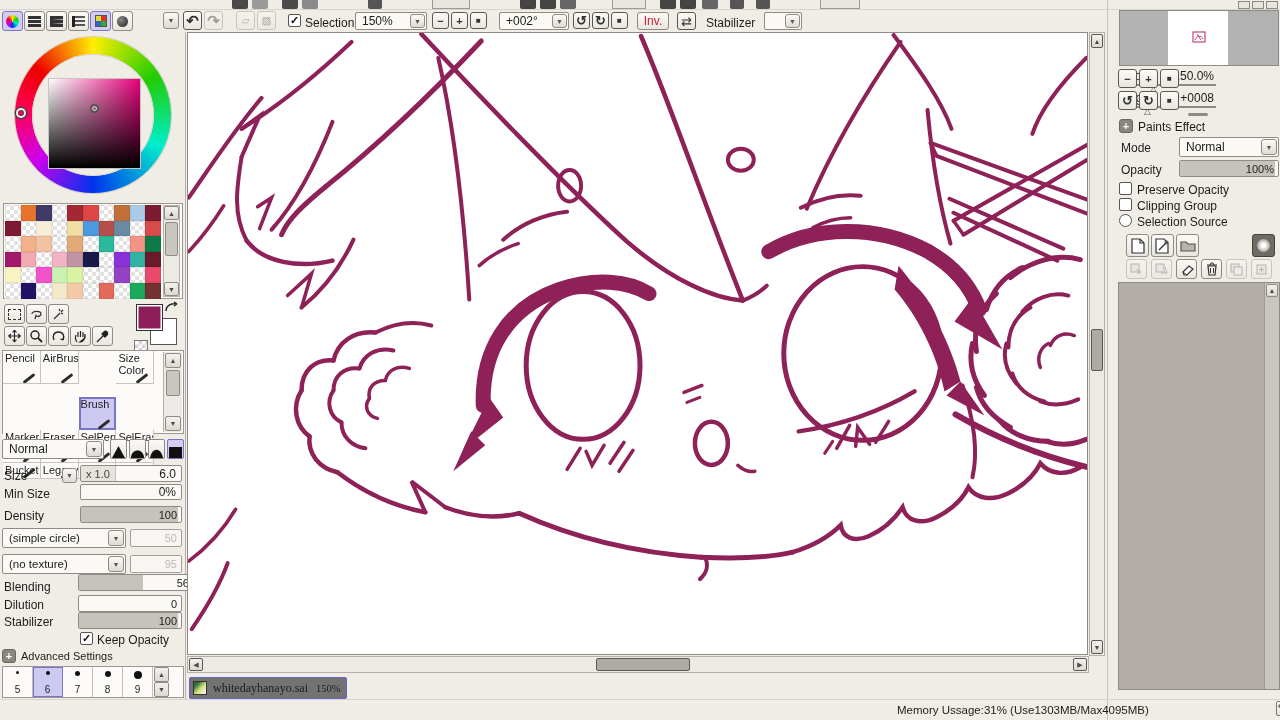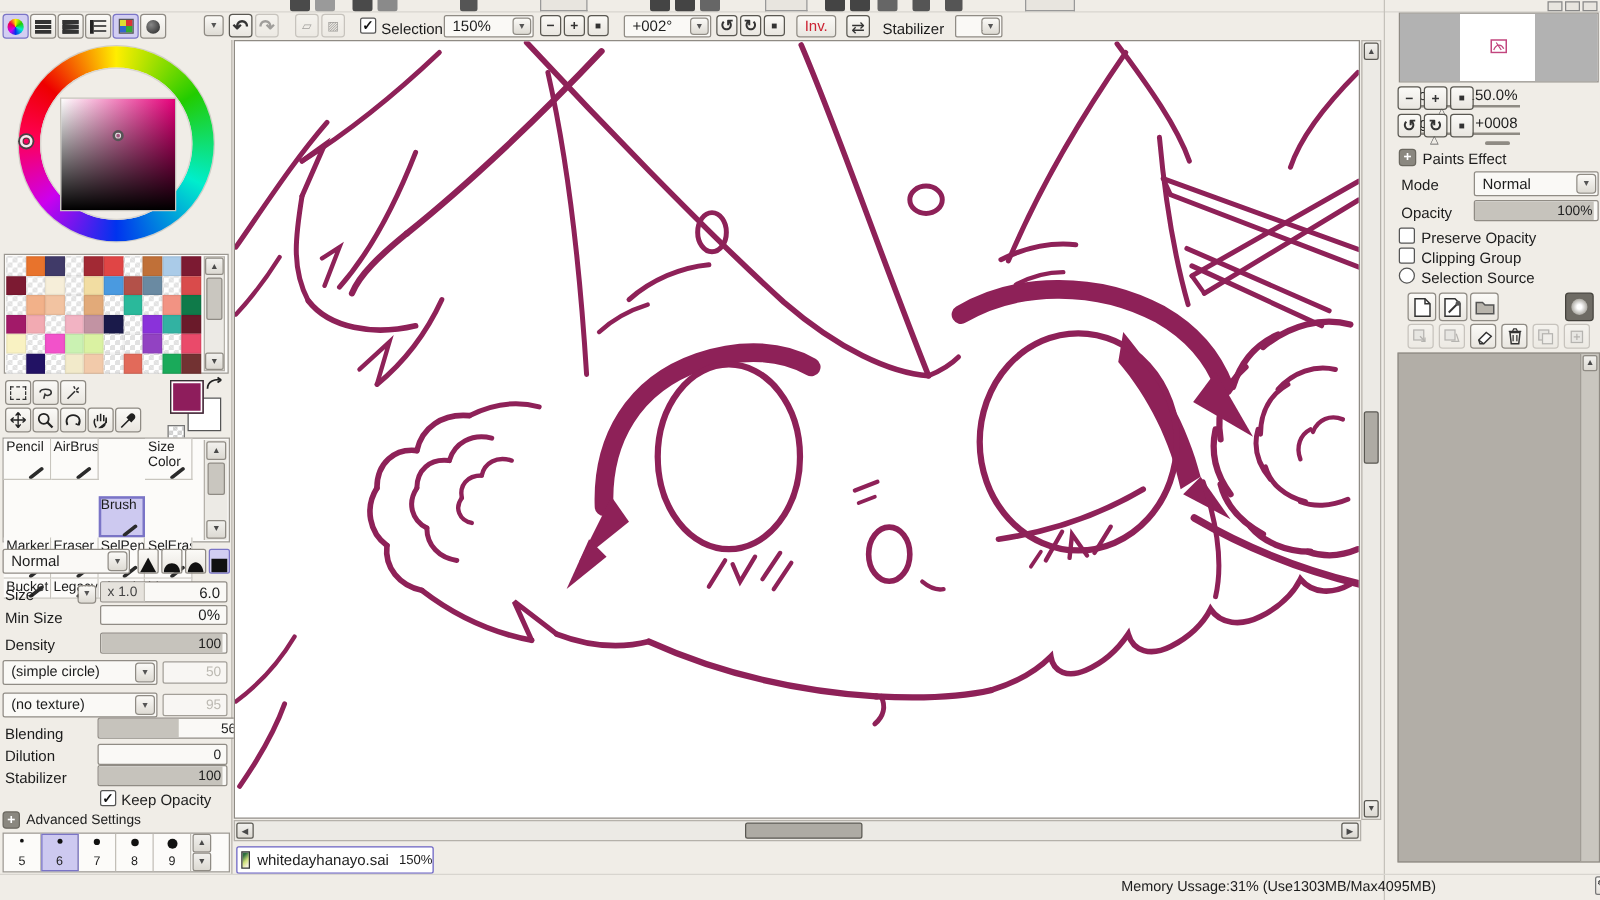--- a/index.html
+++ b/index.html
@@ -483,21 +483,21 @@
   <div class="abs" style="top:296px;left:1px;width:12px;height:42px;background:#aeaba4;border:1.5px solid #5a5852;border-radius:2px;"></div>
   <div class="sb" style="position:absolute;bottom:1px;left:1px;width:12px;height:14px;border:1.5px solid #5a5852;">▼</div>
 </div>
 
 <div class="abs" style="left:187px;top:656px;width:902px;height:17px;background:#eceae5;border:1px solid #b5b1aa;">
   <div class="sb" style="position:absolute;left:1px;top:1px;width:14px;height:13px;border:1.5px solid #5a5852;">◀</div>
   <div class="abs" style="left:408px;top:1px;width:94px;height:13px;background:#aeaba4;border:1.5px solid #5a5852;border-radius:2px;"></div>
   <div class="sb" style="position:absolute;right:1px;top:1px;width:14px;height:13px;border:1.5px solid #5a5852;">▶</div>
 </div>
 
-<div class="abs" style="left:189px;top:677px;width:158px;height:22px;background:#ffffff;border:1px solid #6a62c4;border-radius:2px;display:flex;align-items:center;">
+<div class="abs" style="left:189px;top:677px;width:158px;height:22px;background:#737373;border:1px solid #6a62c4;border-radius:2px;display:flex;align-items:center;font-family:Liberation Serif, serif;">
   <div style="width:14px;height:14px;margin-left:3px;border:1px solid #333;background:linear-gradient(135deg,#2e6e3e 20%,#cfe07a 55%,#f6f2d8 85%);"></div>
   <span style="margin-left:6px;font-size:12px;">whitedayhanayo.sai</span>
   <span style="margin-left:8px;font-size:10.5px;">150%</span>
 </div>
 
 <div class="abs" style="left:1107px;top:0;width:173px;height:720px;border-left:1px solid #c5c2bb;">
 
   <div class="abs" style="left:11px;top:10px;width:160px;height:56px;border:1px solid #8f8b84;background:#fff;">
     <div class="abs" style="left:0;top:0;width:48px;height:54px;background:#b2b2b2;"></div>
     <div class="abs" style="right:0;top:0;width:50px;height:54px;background:#b2b2b2;"></div>

